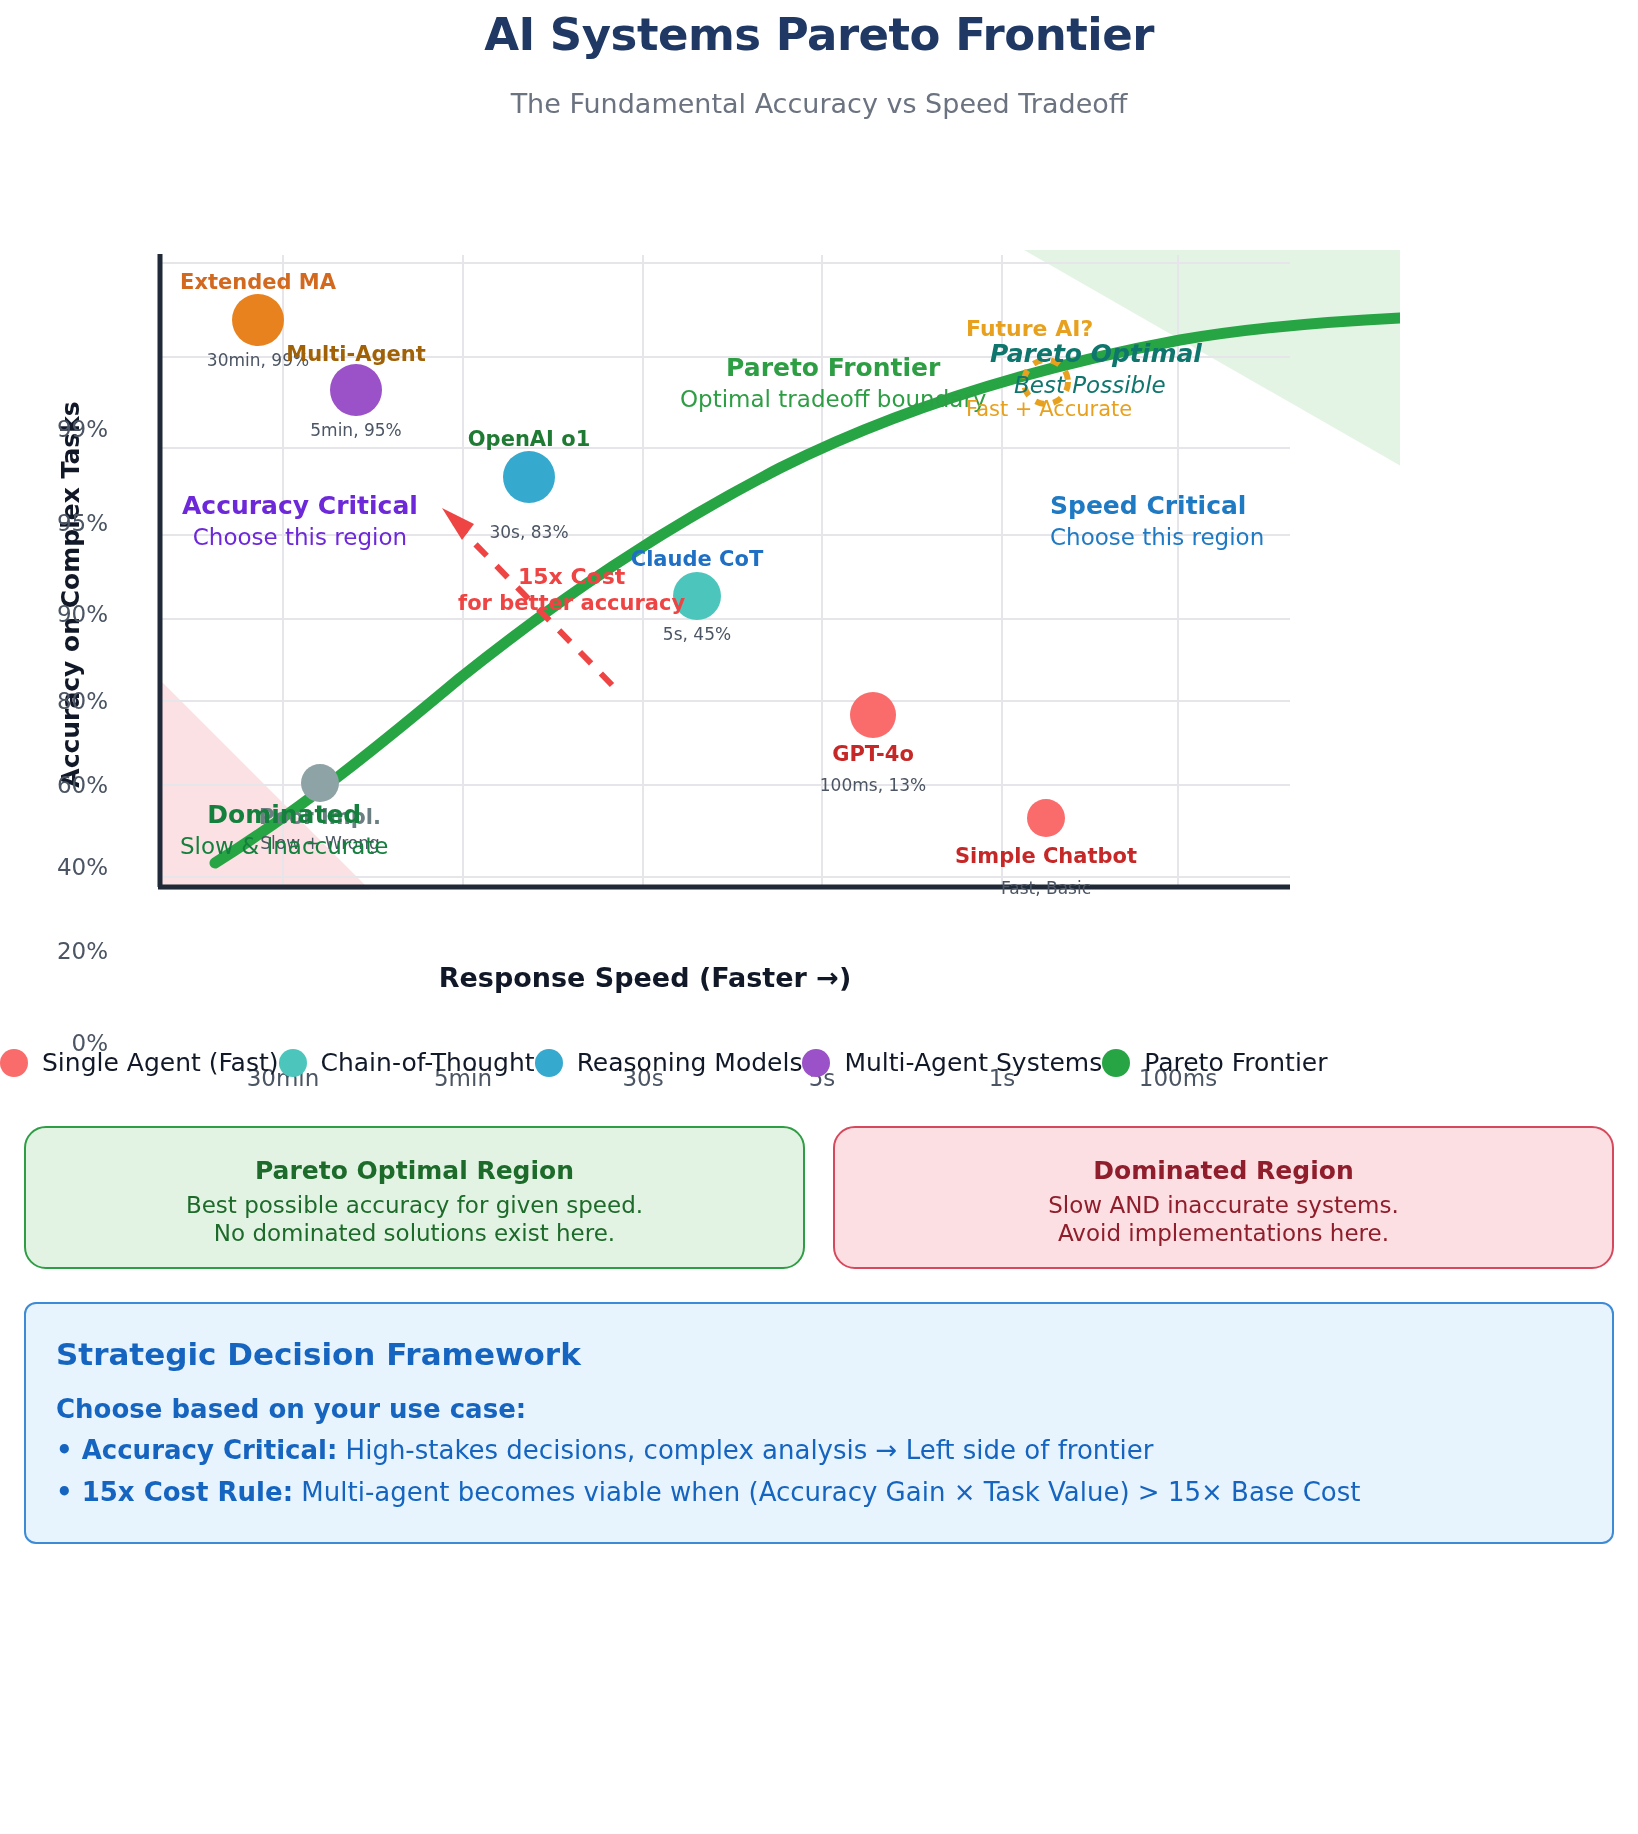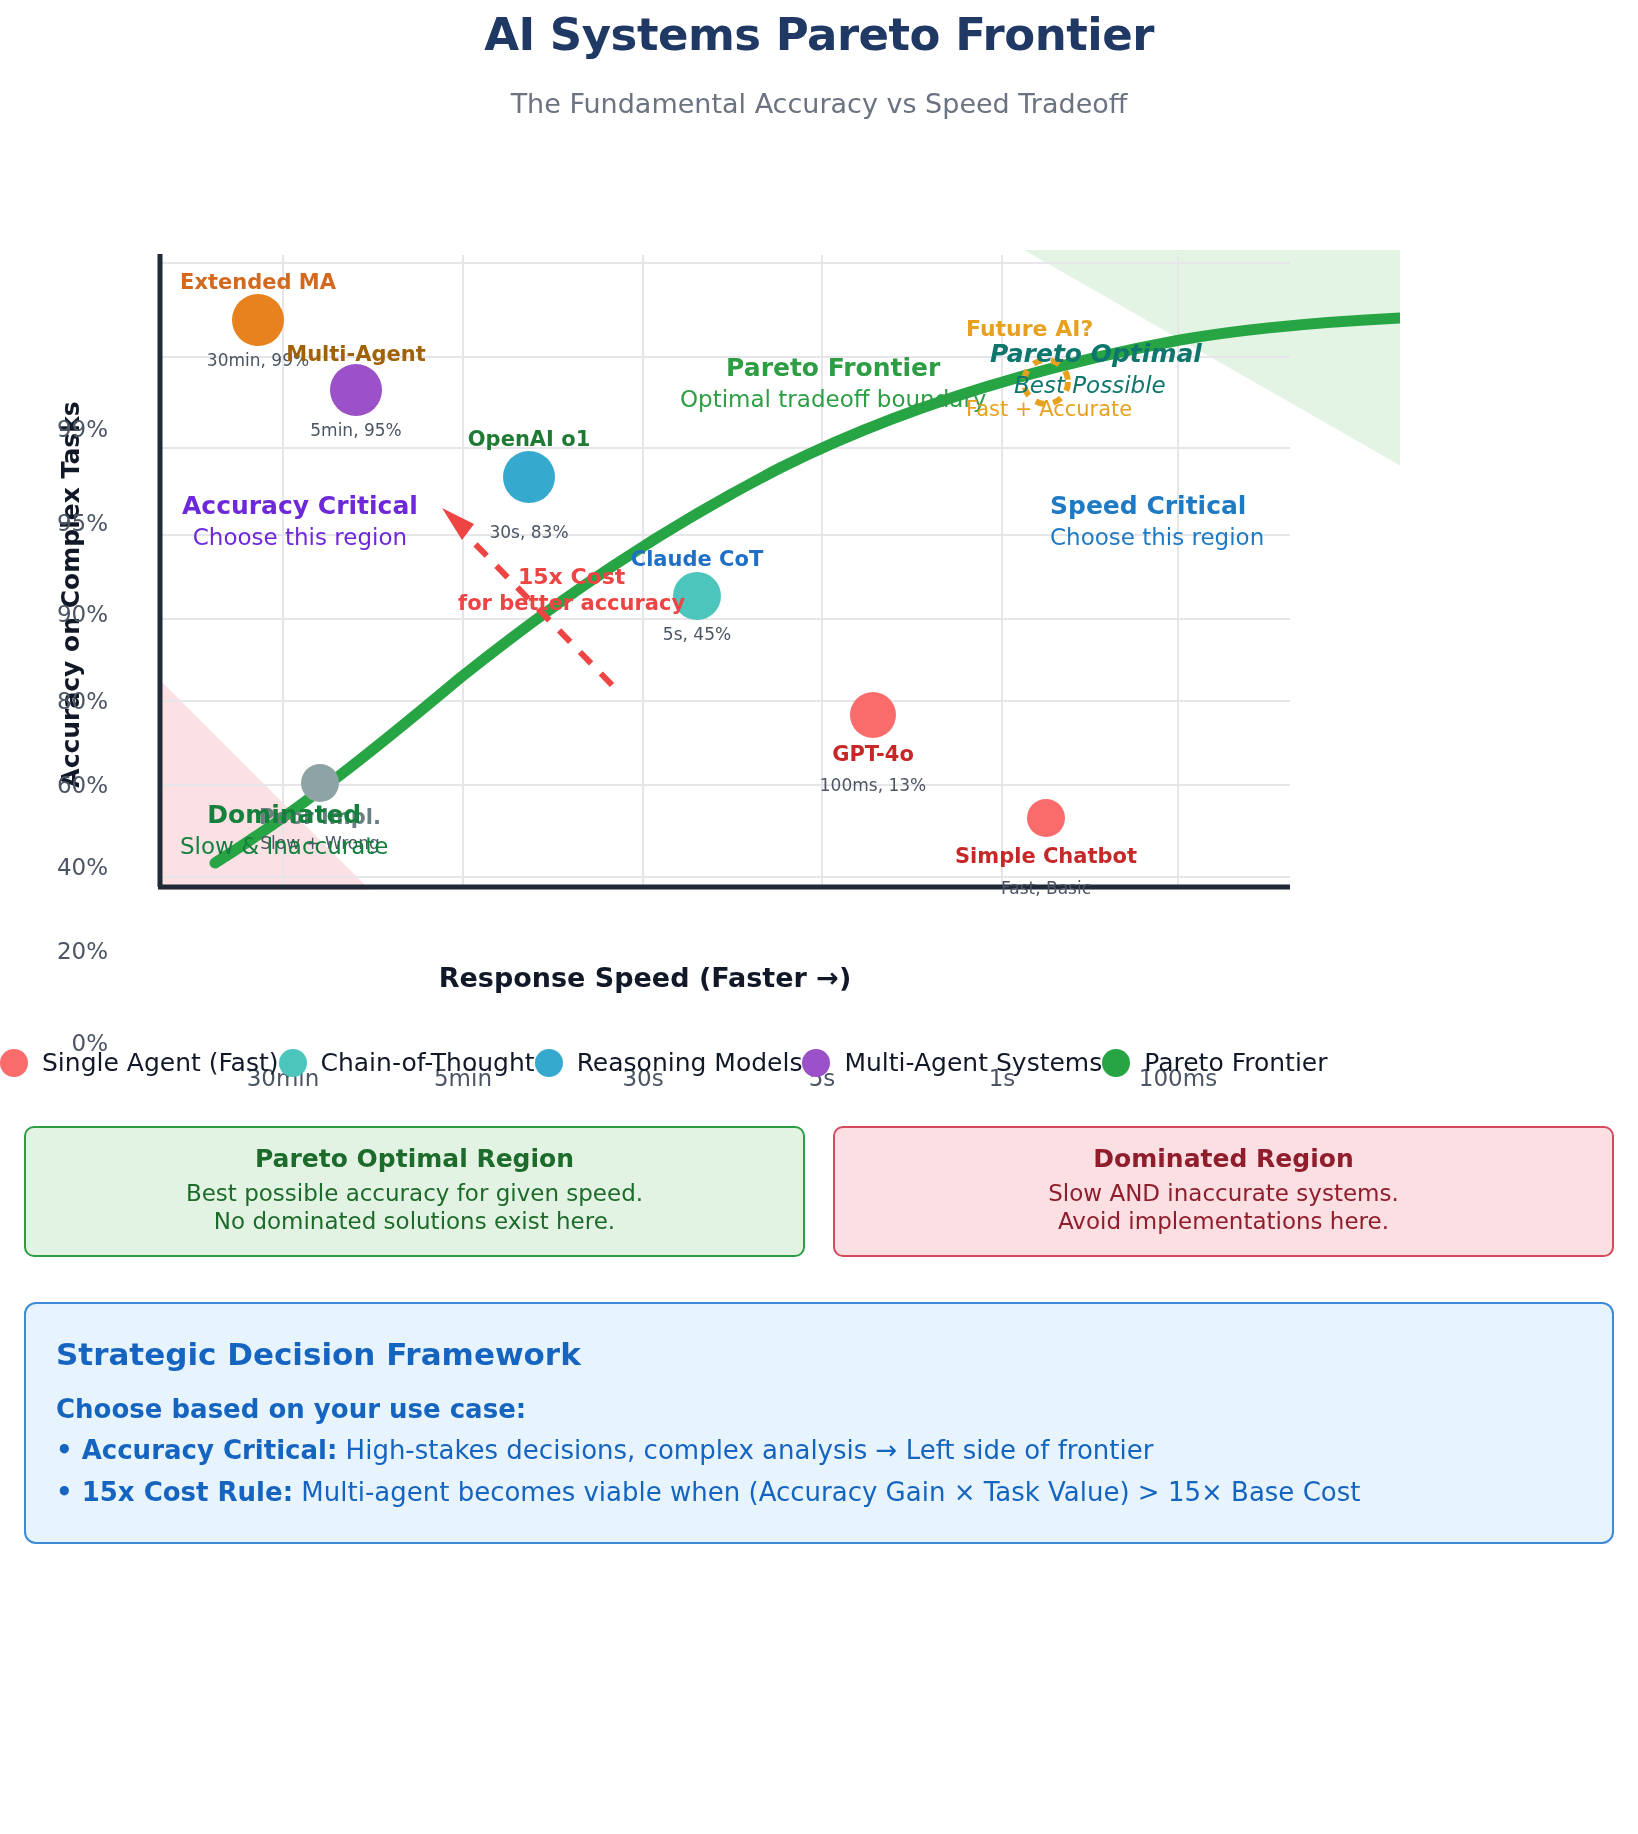--- a/index.html
+++ b/index.html
@@ -43,21 +43,21 @@
   .legend{
     position:absolute;left:0;top:1048px;width:1348px;
     display:flex;justify-content:flex-start;align-items:center;
   }
   .legend-item{display:flex;align-items:center;gap:14px;}
   .legend-dot{width:28px;height:28px;border-radius:50%;display:block;}
   .legend-text{font-size:25px;color:#111827;}
 
   
   .boxes{position:absolute;left:0;top:1126px;width:1638px;display:flex;gap:28px;padding:0 24px;box-sizing:border-box;}
-  .rbox{flex:1;border-radius:10px;border:2px solid;padding:16px 10px 20px;text-align:center;box-sizing:border-box;}
+  .rbox{flex:1;border-radius:22px;border:2px solid;padding:28px 10px 20px;text-align:center;box-sizing:border-box;}
   .rbox .rhd{font-size:25px;font-weight:bold;margin-bottom:6px;}
   .rbox .rln{font-size:23px;line-height:1.22;}
   .box-green{background:#e3f3e3;border-color:#2e9e44;}
   .box-green .rhd,.box-green .rln{color:#1d6b2a;}
   .box-red{background:#fbdfe2;border-color:#d6495c;}
   .box-red .rhd,.box-red .rln{color:#8f1d2b;}
 
   
   .framework{
     position:absolute;left:24px;top:1302px;width:1590px;

